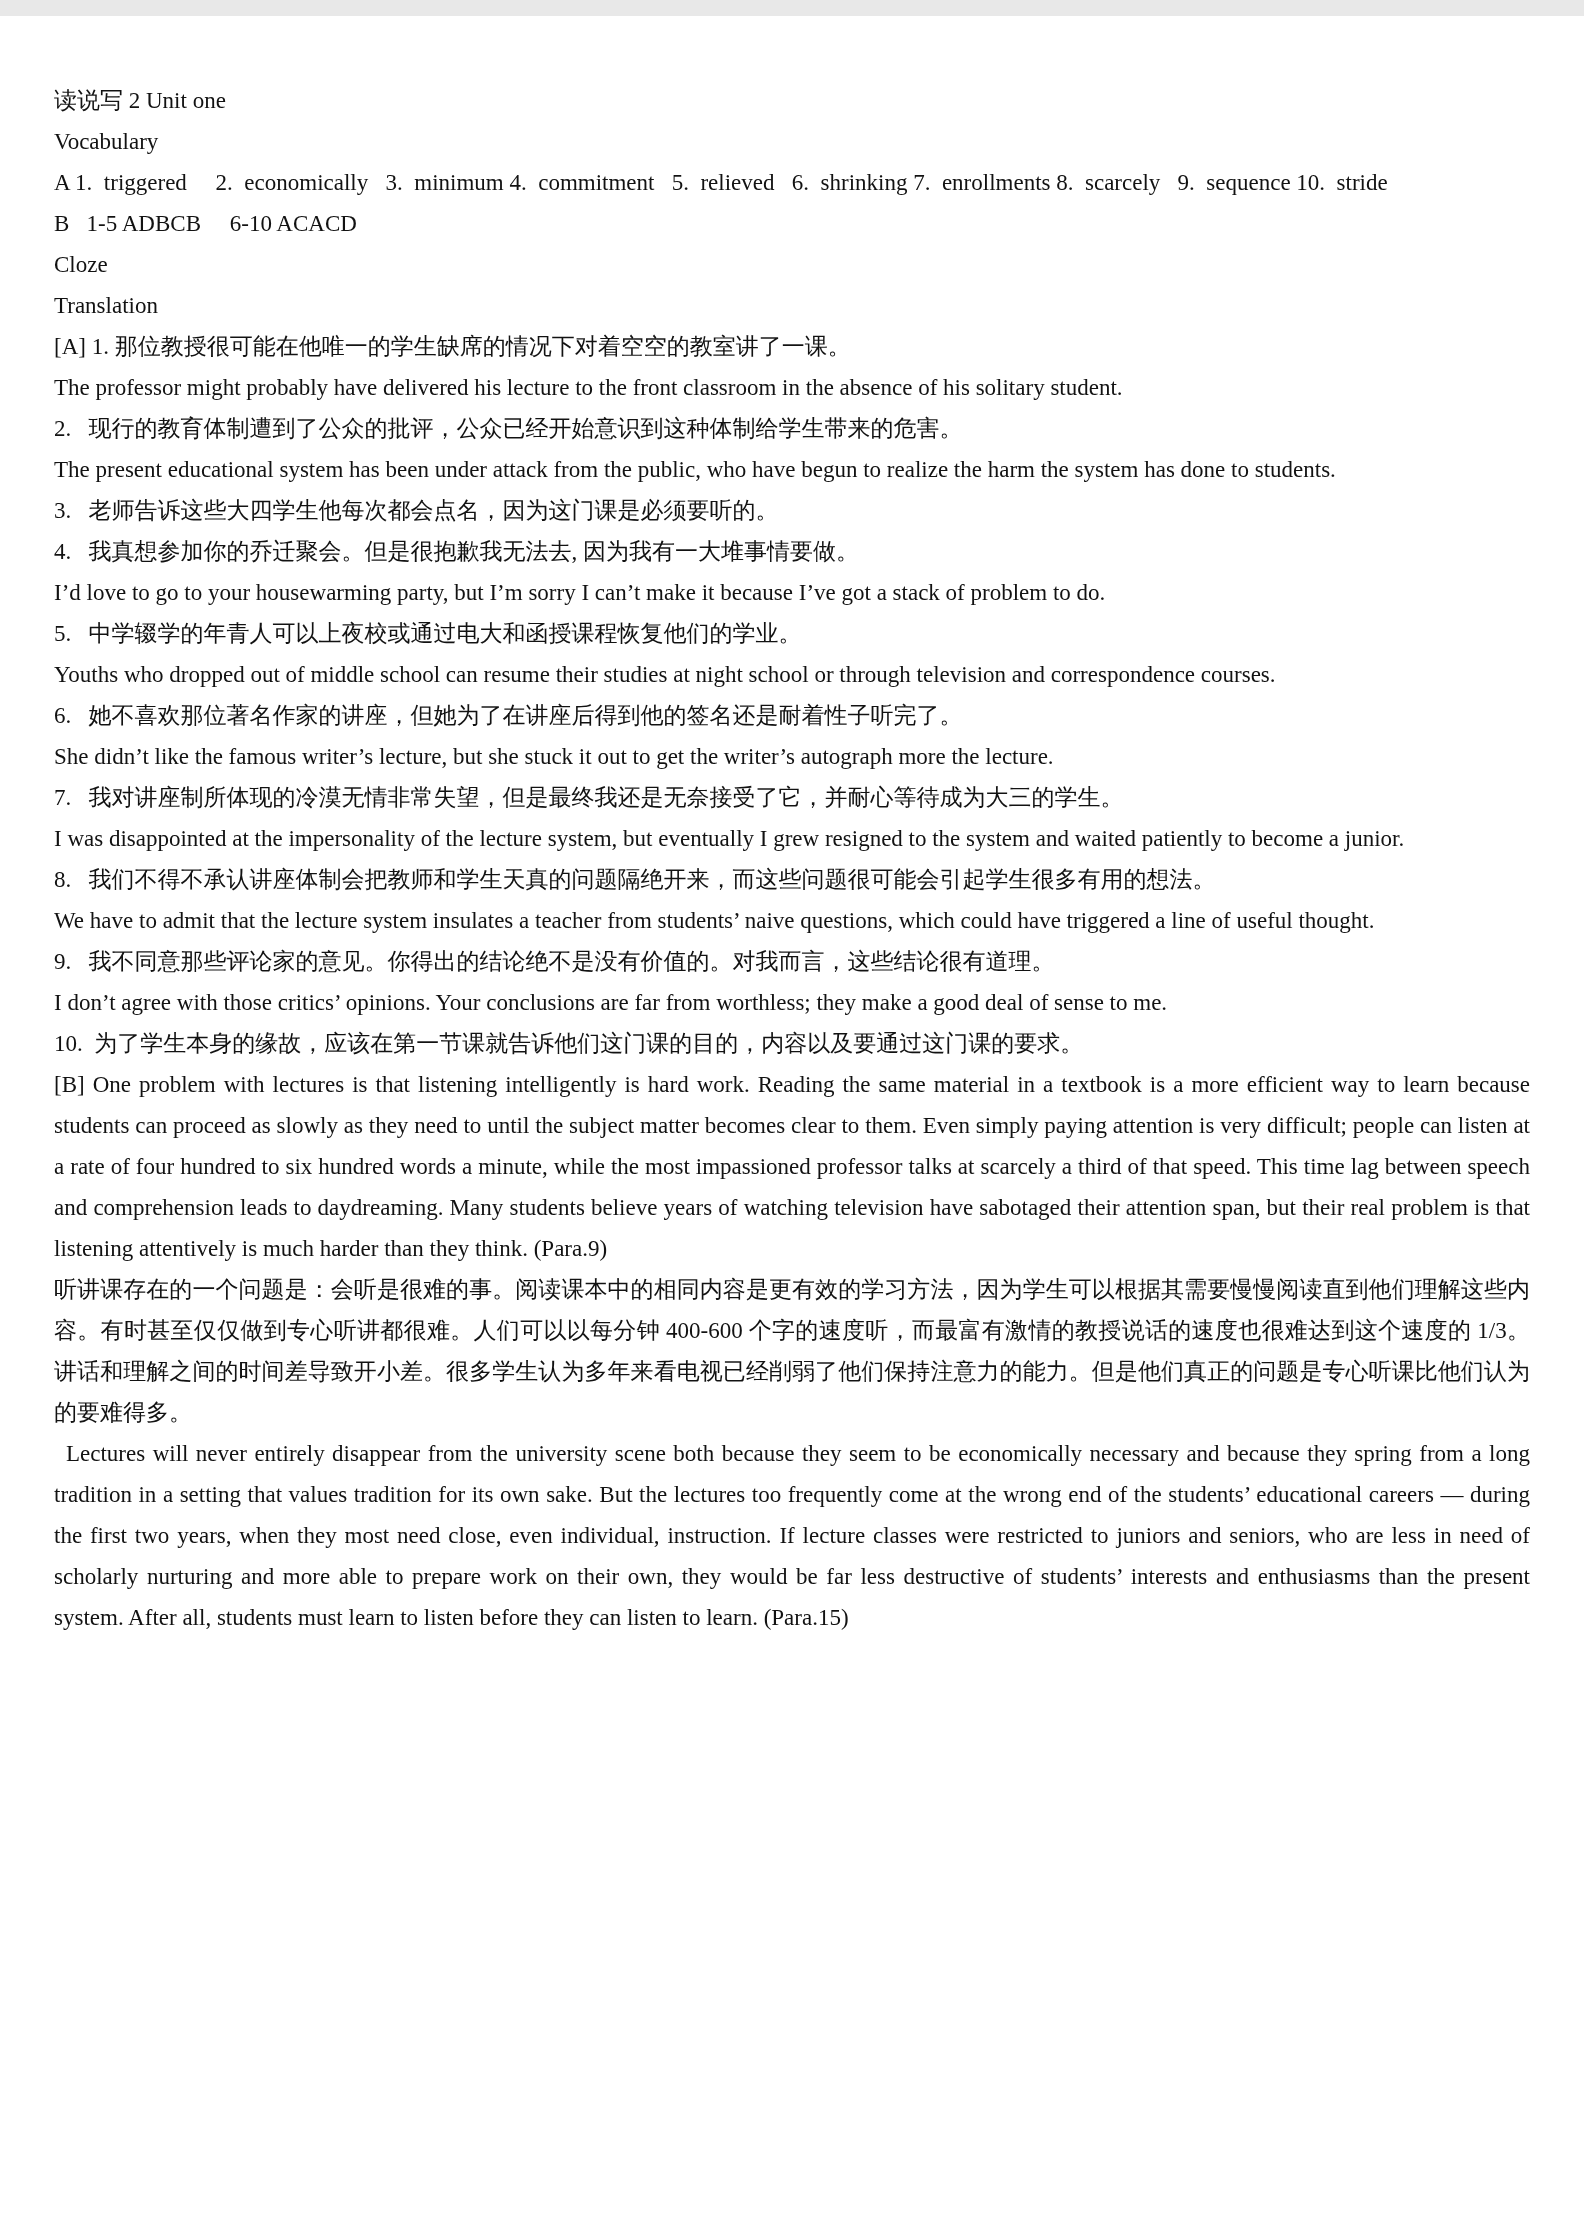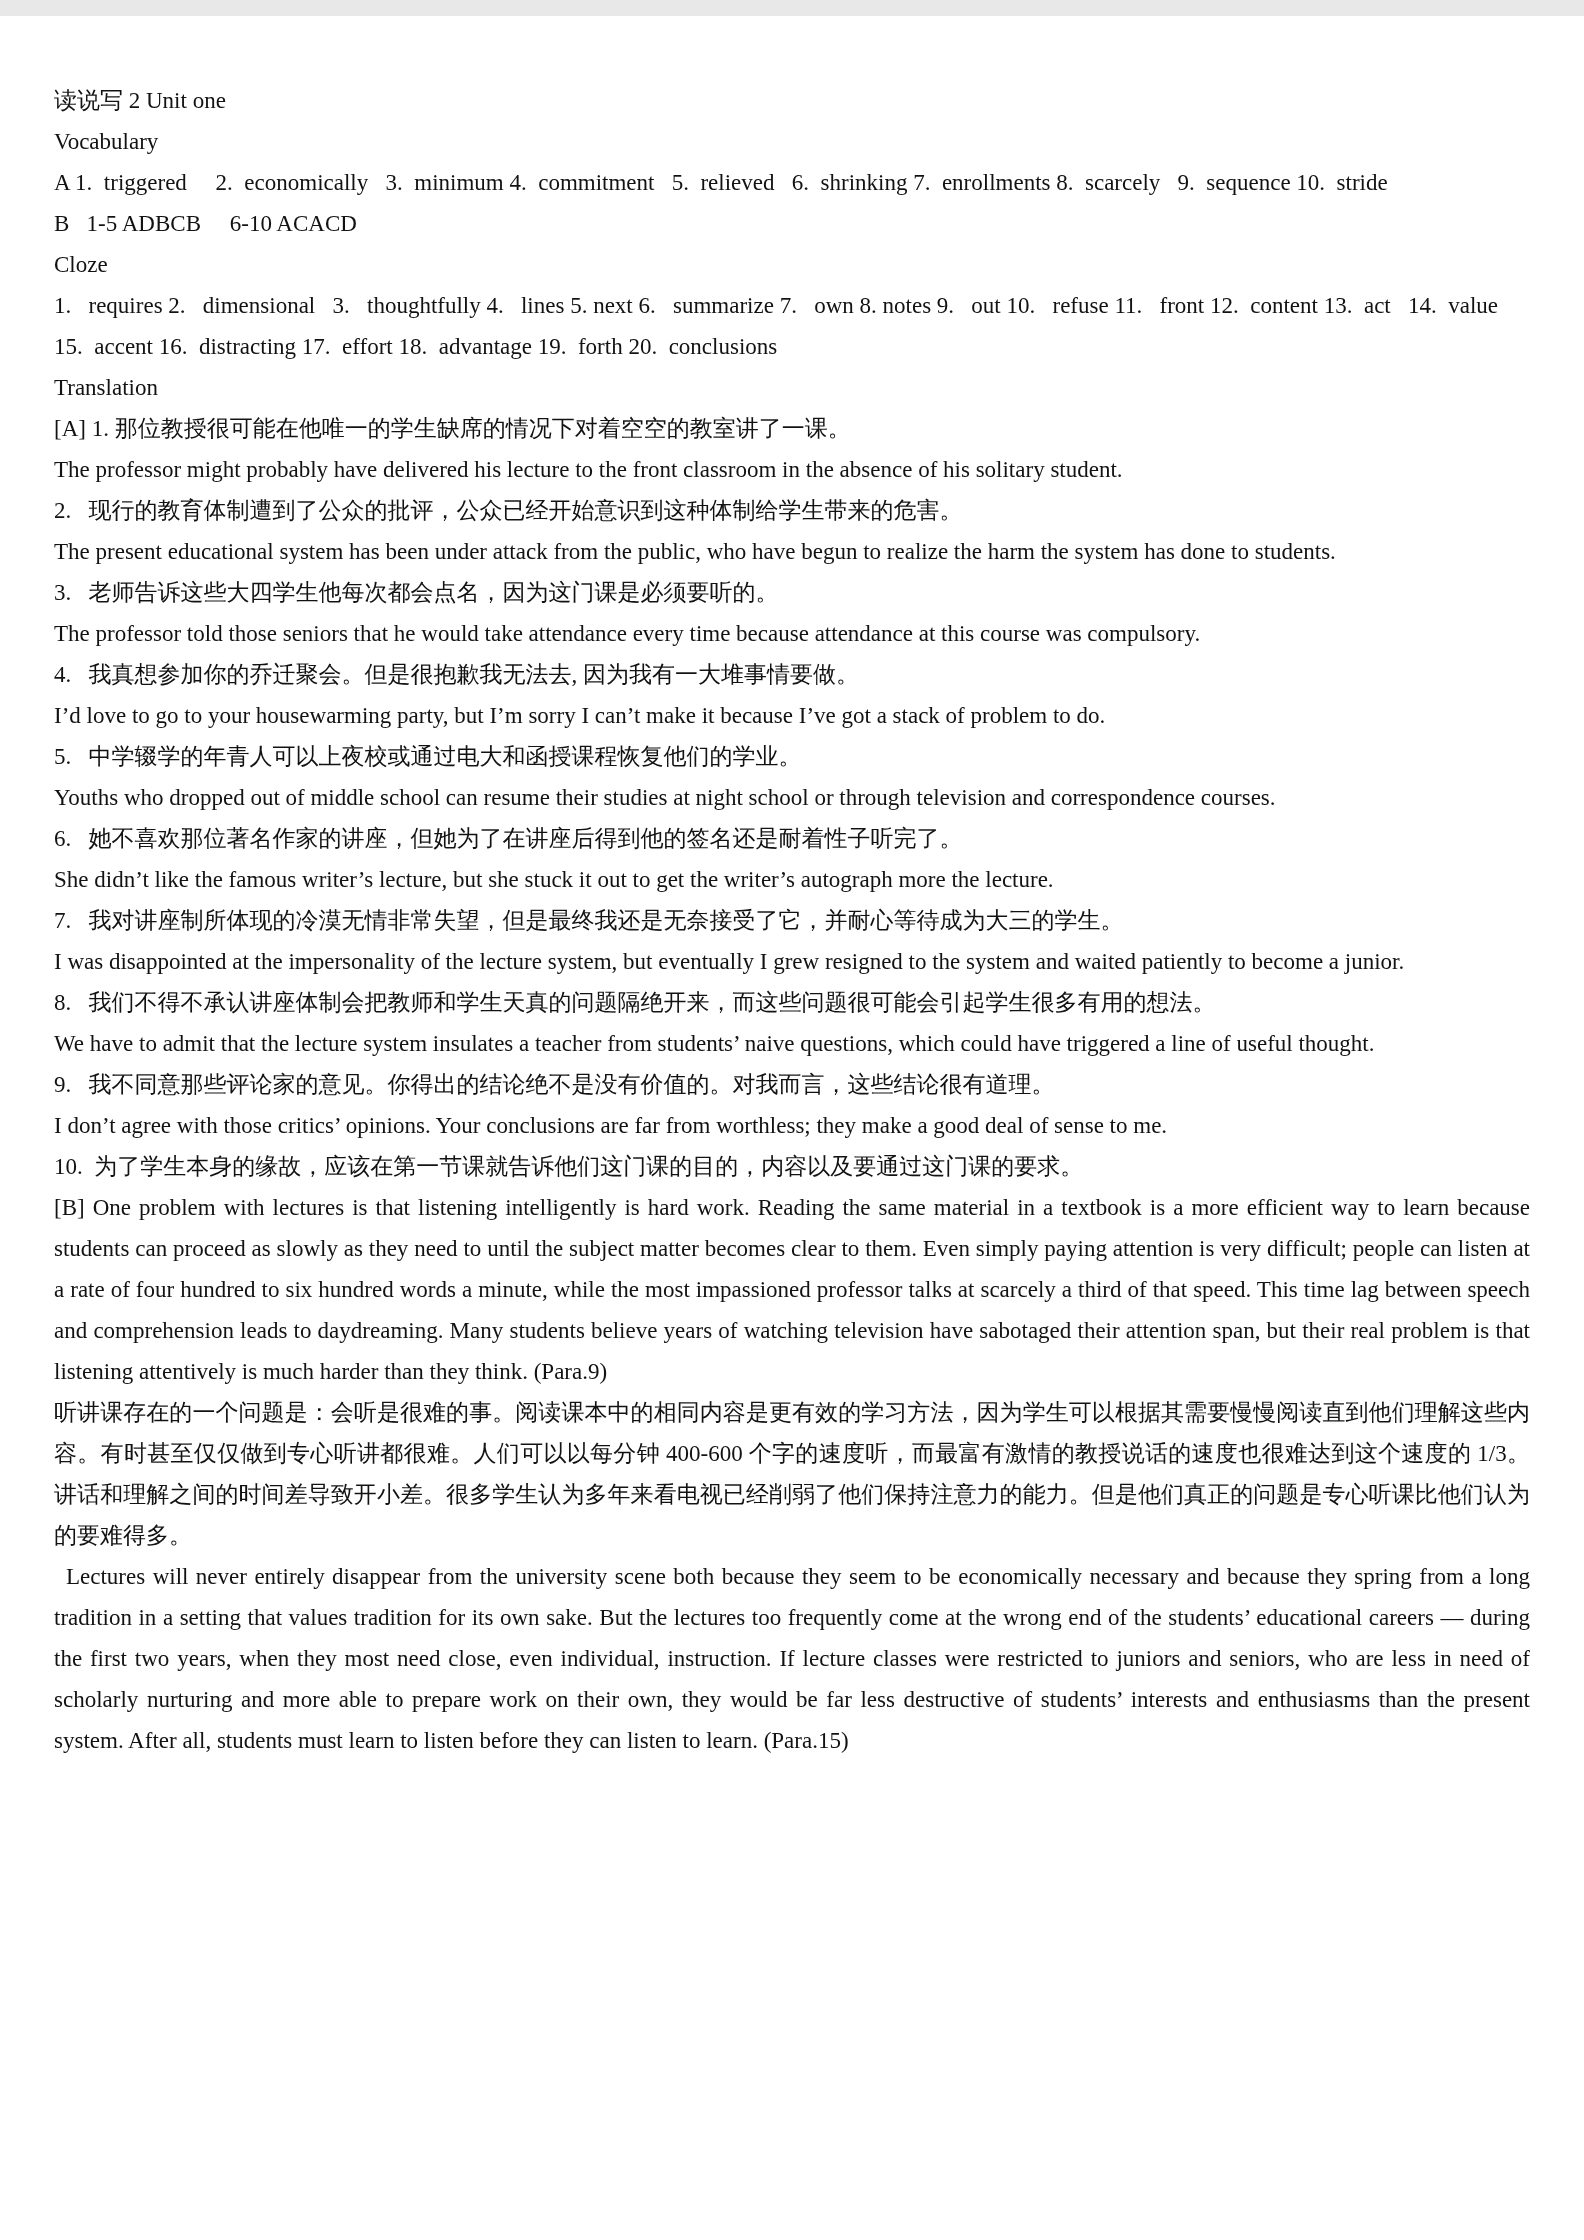--- a/index.html
+++ b/index.html
@@ -40,32 +40,30 @@
 
 <div class="page">
 
   <p>读说写 2 Unit one</p>
 
   <p>Vocabulary</p>
   <p class="answers">A 1.  triggered     2.  economically   3.  minimum 4.  commitment   5.  relieved   6.  shrinking 7.  enrollments 8.  scarcely   9.  sequence 10.  stride</p>
   <p class="answers">B   1-5 ADBCB     6-10 ACACD</p>
 
   <p>Cloze</p>
-  <p class="answers">1.   requires 2.   dimensional   3.   thoughtfully 4.   lines 5. next 6.   summarize 7.   own 8. notes 9.   out 10.   refuse 11.   front 12.  content 13.  act   14.  value 15.  accent 16.  distracting 17.  effort 18.  advantage 19.  forth 20.  conclusions</p>
 
   <p>Translation</p>
 
   <p class="prose">[A] 1. 那位教授很可能在他唯一的学生缺席的情况下对着空空的教室讲了一课。</p>
   <p class="prose">The professor might probably have delivered his lecture to the front classroom in the absence of his solitary student.</p>
 
   <p class="prose">2.&nbsp;&nbsp;&nbsp;现行的教育体制遭到了公众的批评，公众已经开始意识到这种体制给学生带来的危害。</p>
   <p class="prose">The present educational system has been under attack from the public, who have begun to realize the harm the system has done to students.</p>
 
   <p class="prose">3.&nbsp;&nbsp;&nbsp;老师告诉这些大四学生他每次都会点名，因为这门课是必须要听的。</p>
-  <p class="prose">The professor told those seniors that he would take attendance every time because attendance at this course was compulsory.</p>
 
   <p class="prose">4.&nbsp;&nbsp;&nbsp;我真想参加你的乔迁聚会。但是很抱歉我无法去, 因为我有一大堆事情要做。</p>
   <p class="prose">I’d love to go to your housewarming party, but I’m sorry I can’t make it because I’ve got a stack of problem to do.</p>
 
   <p class="prose">5.&nbsp;&nbsp;&nbsp;中学辍学的年青人可以上夜校或通过电大和函授课程恢复他们的学业。</p>
   <p class="prose">Youths who dropped out of middle school can resume their studies at night school or through television and correspondence courses.</p>
 
   <p class="prose">6.&nbsp;&nbsp;&nbsp;她不喜欢那位著名作家的讲座，但她为了在讲座后得到他的签名还是耐着性子听完了。</p>
   <p class="prose">She didn’t like the famous writer’s lecture, but she stuck it out to get the writer’s autograph more the lecture.</p>
 

